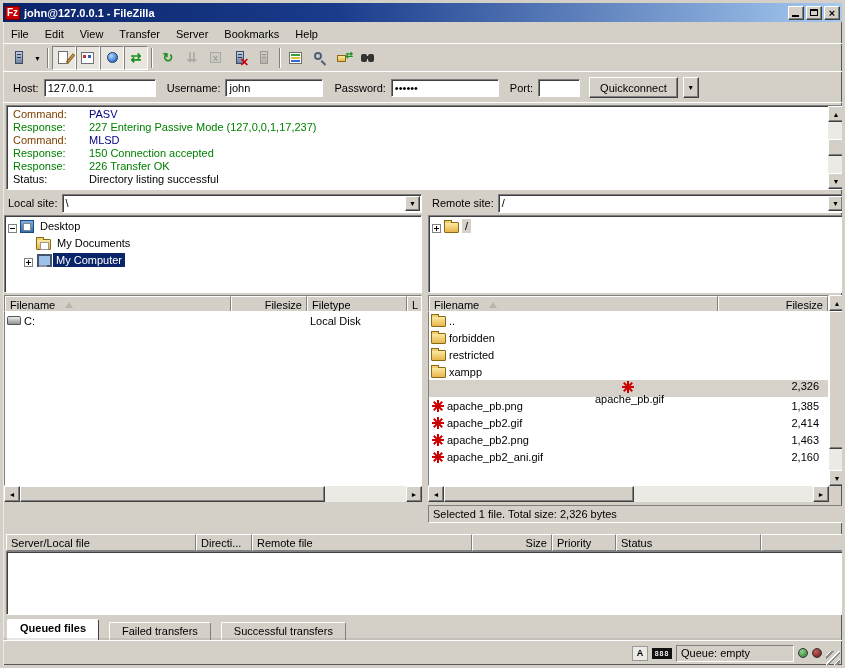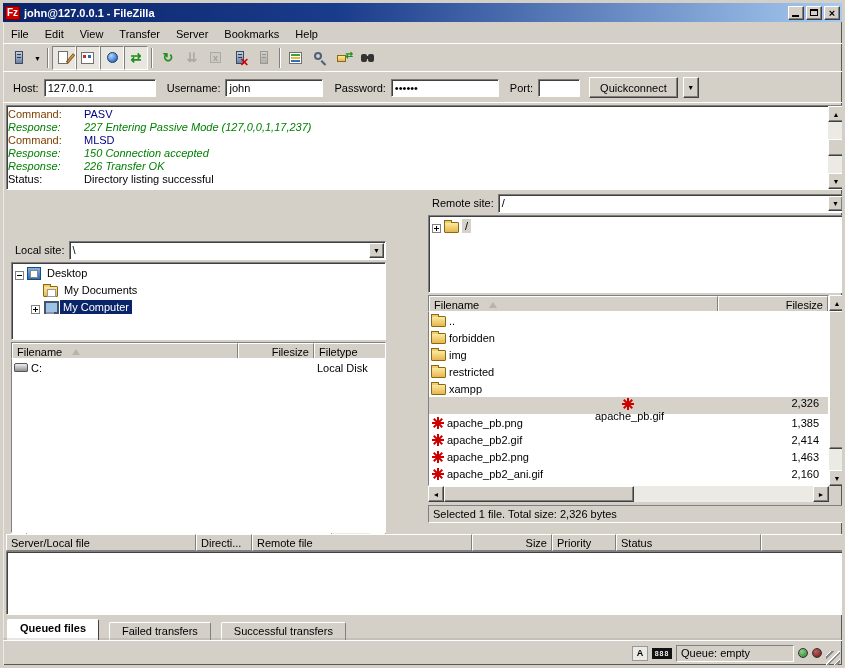--- a/index.html
+++ b/index.html
@@ -66,36 +66,36 @@
   .qlabel{margin-left:6px;}
   .qfield{height:18px;background:#fff;border:1px solid;border-color:#7a7a7a #fff #fff #7a7a7a;
     box-shadow:inset 1px 1px 0 #404040;font-family:"Liberation Sans",sans-serif;font-size:11px;padding:0 3px;}
   .btn{height:21px;background:#D4D0C8;border:1px solid;border-color:#fff #404040 #404040 #fff;
     box-shadow:inset -1px -1px 0 #808080;font-family:"Liberation Sans",sans-serif;font-size:11px;padding:0 10px;}
   .qc-drop{width:16px;height:21px;background:#D4D0C8;border:1px solid;border-color:#fff #404040 #404040 #fff;
     box-shadow:inset -1px -1px 0 #808080;font-size:7px;display:flex;align-items:center;justify-content:center;}
   
   .logbox{position:absolute;left:3px;top:102px;width:839px;height:85px;background:#fff;
     border:1px solid;border-color:#808080 #fff #fff #808080;box-shadow:inset 1px 1px 0 #404040;}
-  .logline{display:flex;line-height:13px;padding-left:1px;}
+  .logline{display:flex;line-height:13px;padding-left:6px;}
   .log-lbl{width:76px;flex:none;}
   .log-command .log-lbl{color:#7F4000;}
   .log-command .log-val{color:#000080;}
-  .log-response .log-lbl,.log-response .log-val{color:#008000;font-style:italic;}
+  .log-response .log-lbl,.log-response .log-val{color:#008000;}
   .log-status .log-lbl,.log-status .log-val{color:#000;}
   
   .vscroll{position:absolute;width:16px;background:#ECEAE4;}
   .hscroll{position:absolute;height:16px;background:#ECEAE4;}
   .sb-btn{position:absolute;width:16px;height:16px;background:#D4D0C8;border:1px solid;border-color:#fff #404040 #404040 #fff;
     box-shadow:inset -1px -1px 0 #808080;display:flex;align-items:center;justify-content:center;font-size:7px;color:#000;}
   .sb-thumb{position:absolute;background:#D4D0C8;border:1px solid;border-color:#fff #404040 #404040 #fff;
     box-shadow:inset -1px -1px 0 #808080;}
   
   .pane{position:absolute;top:189px;height:342px;}
-  .pane-local{left:8px;width:375px;margin-top:47px;}
+  .pane-local{left:1px;width:418px;}
   .pane-remote{left:425px;width:417px;}
   .siterow{position:absolute;left:0;top:1px;right:0;height:20px;display:flex;align-items:center;}
   .sitelabel{padding:0 4px;flex:none;}
   .combo{flex:1;height:19px;background:#fff;border:1px solid;border-color:#7a7a7a #fff #fff #7a7a7a;
     box-shadow:inset 1px 1px 0 #404040;display:flex;align-items:center;padding-left:3px;position:relative;}
   .combo-btn{position:absolute;right:1px;top:1px;width:15px;height:15px;background:#D4D0C8;
     border:1px solid;border-color:#fff #404040 #404040 #fff;box-shadow:inset -1px -1px 0 #808080;
     display:flex;align-items:center;justify-content:center;font-size:7px;}
   .treebox{position:absolute;left:0;top:23px;right:0;height:78px;background:#fff;
     border:1px solid;border-color:#808080 #fff #fff #808080;box-shadow:inset 1px 1px 0 #404040;overflow:hidden;}
@@ -400,24 +400,20 @@
       <div class="lrow">
           <span class="i-folder"></span>
           <span>..</span>
         </div>
       <div class="lrow">
           <span class="i-folder"></span>
           <span>forbidden</span>
         </div>
       <div class="lrow">
           <span class="i-folder"></span>
-          <span>img</span>
-        </div>
-      <div class="lrow">
-          <span class="i-folder"></span>
           <span>restricted</span>
         </div>
       <div class="lrow">
           <span class="i-folder"></span>
           <span>xampp</span>
         </div>
       <div class="lrow selected">
           <span class="i-apache"></span>
           <span>apache_pb.gif</span>
           <span class="cell-size" style="left:290px;width:100px;">2,326</span>

